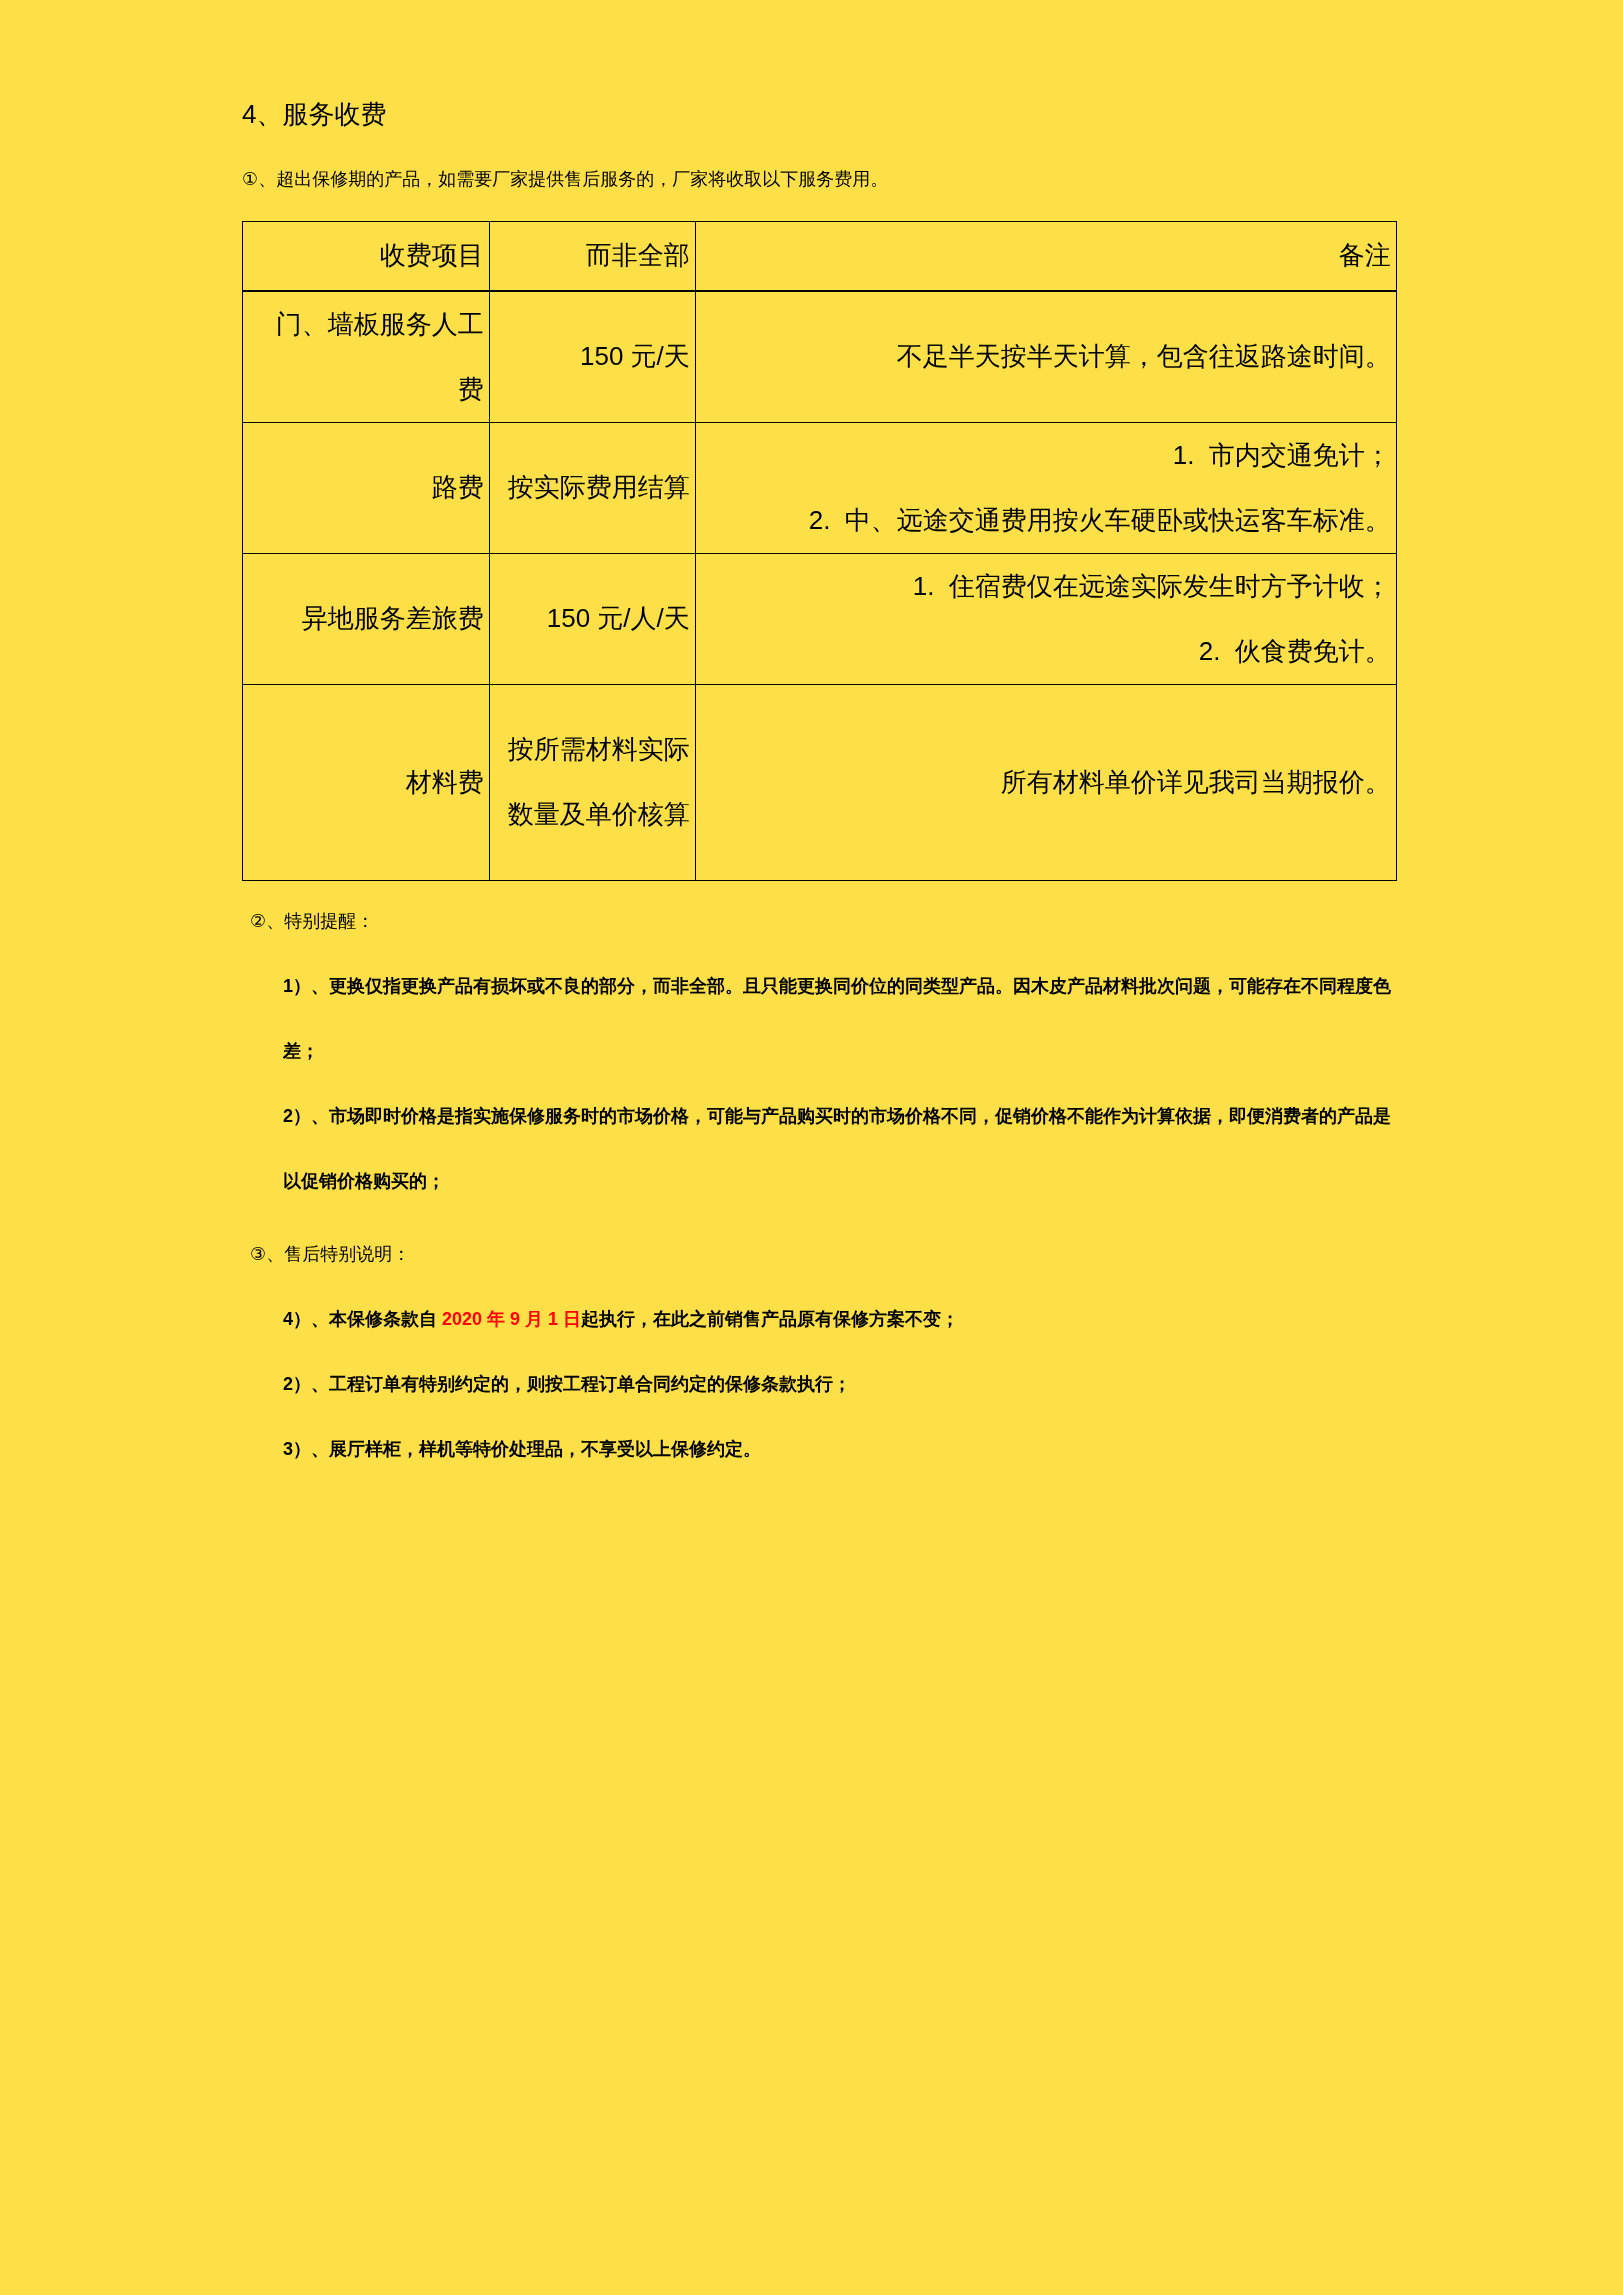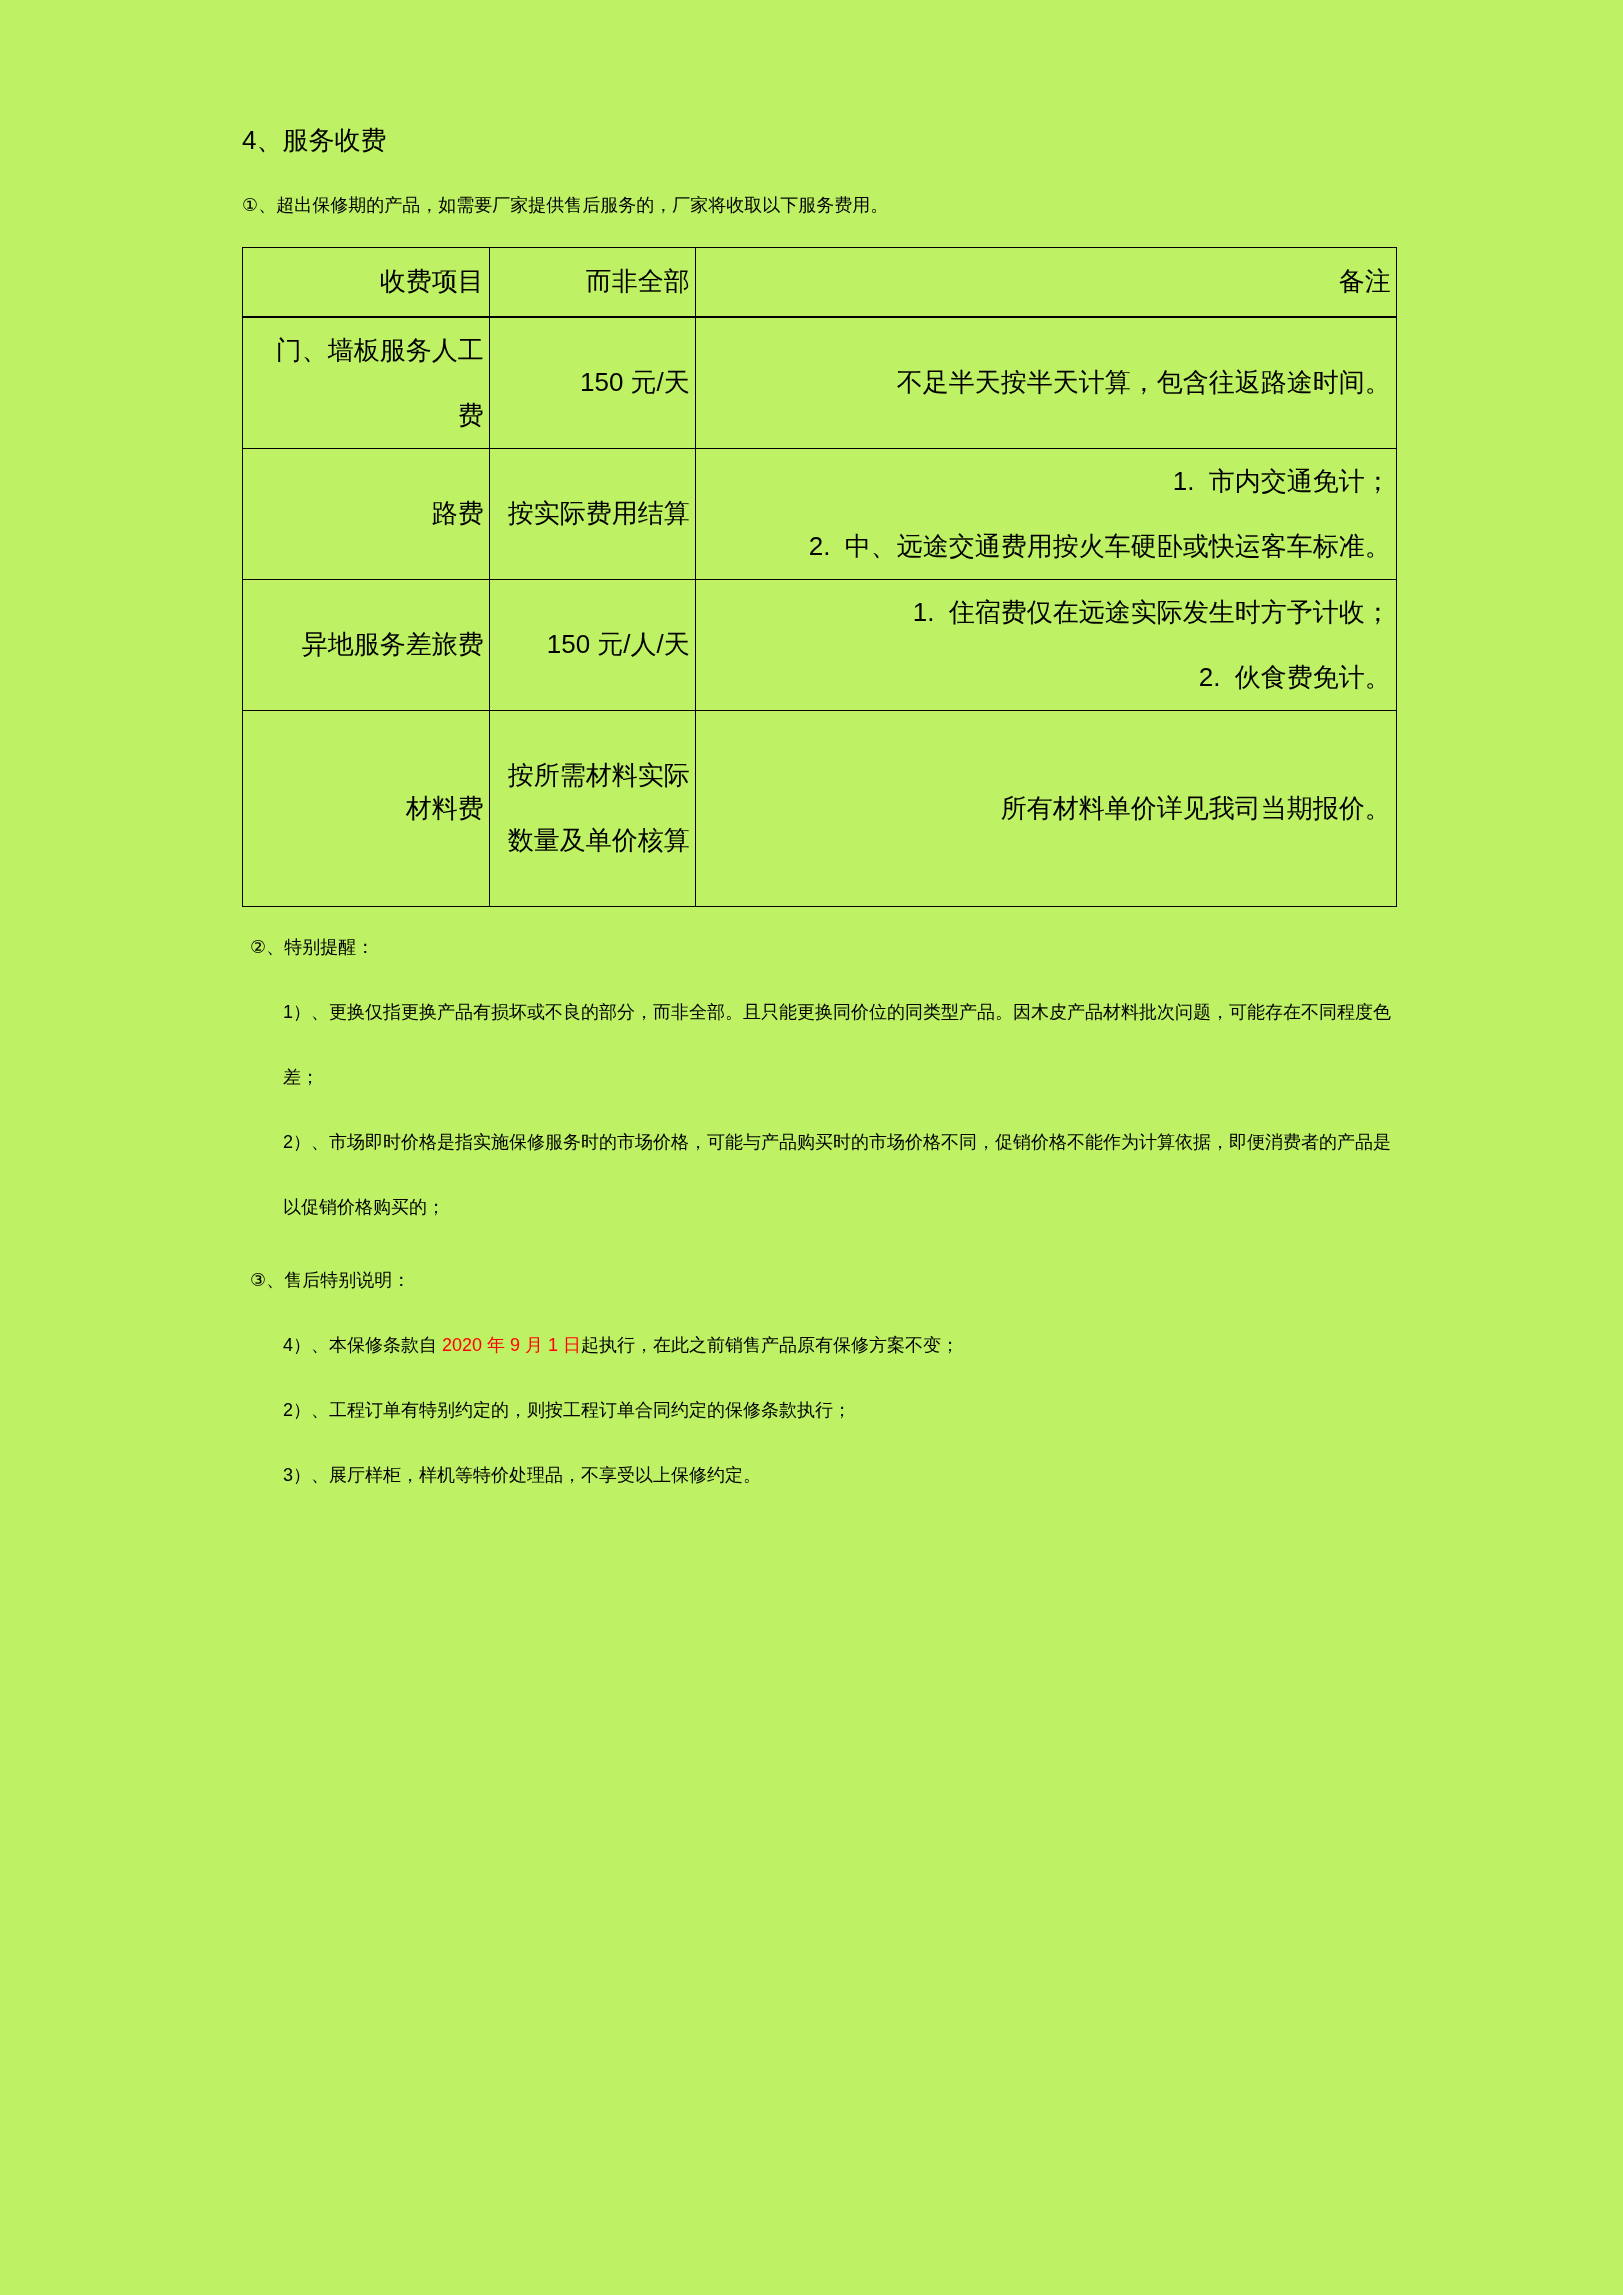--- a/index.html
+++ b/index.html
@@ -8,32 +8,32 @@
     width: 1623px;
     height: 2295px;
     font-family: "Liberation Sans", "DejaVu Sans", sans-serif;
     color: #000000;
     overflow: hidden;
   }
   .page {
     position: relative;
     width: 1623px;
     min-height: 2295px;
-    background: #bef264;
-    padding: 108px 222px 0 242px;
+    background: #fde047;
+    padding: 82px 222px 0 242px;
   }
   .txt {
     font-size: 18px;
     line-height: 65px;
     font-weight: normal;
     white-space: pre-wrap;
     word-break: break-all;
   }
   h1.txt { font-size: 26px; }
-  .indent { padding-left: 33px; }
+  .indent { padding-left: 33px; font-weight: bold; }
   .red { color: #ff0000; }
 
   table.fees {
     border-collapse: collapse;
     table-layout: fixed;
     width: 1154px;
     margin-top: 9.2px;
   }
   table.fees th,
   table.fees td {

